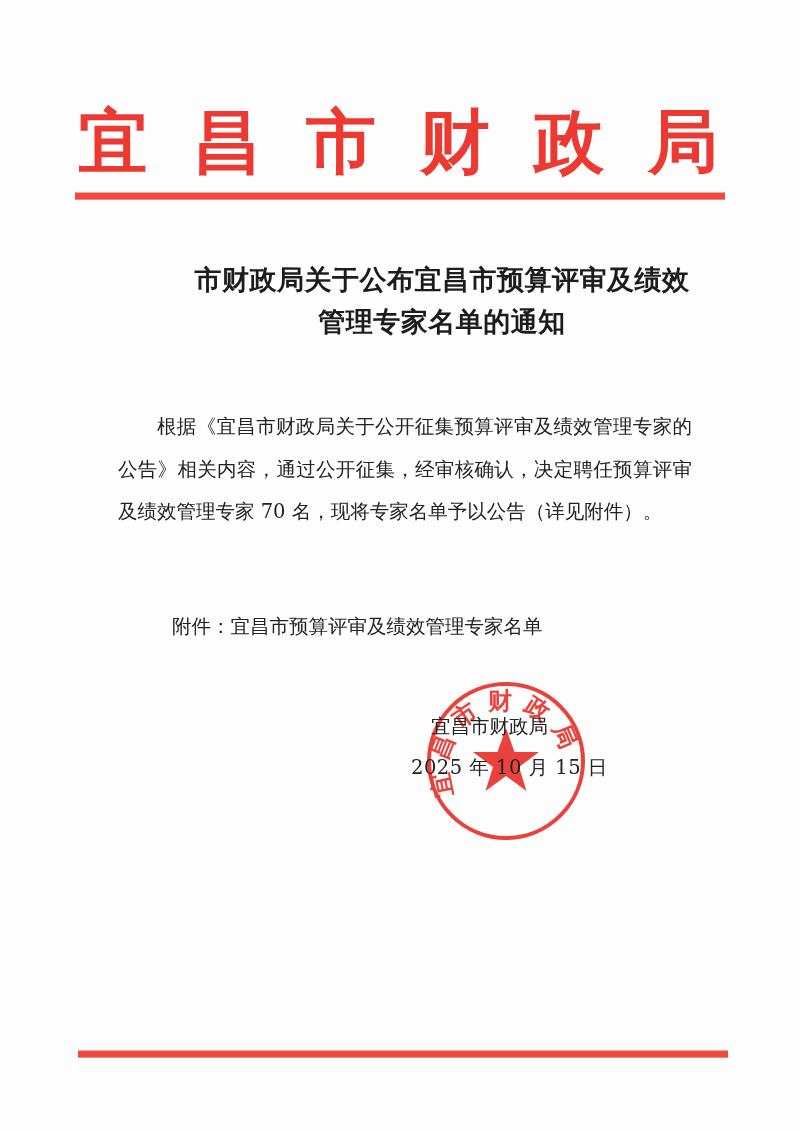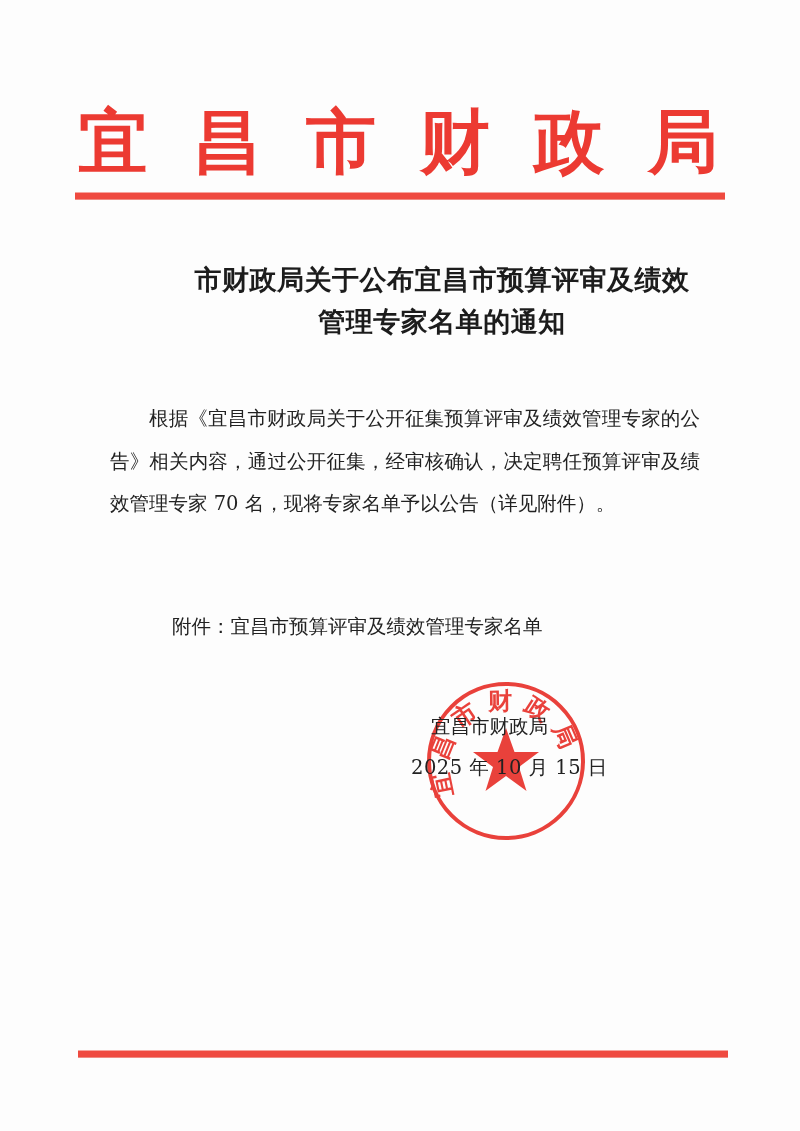--- a/index.html
+++ b/index.html
@@ -18,21 +18,21 @@
 
   .title { position: absolute; left: 0; width: 800px; text-align: center;
            font-family: Liberation Sans, sans-serif; font-weight: bold;
            font-size: 27px; line-height: 36px; color: #1c1c1c; letter-spacing: 0.5px; margin-left: 42px; }
   .title.l1 { top: 262px; }
   .title.l2 { top: 304px; }
 
   .body { position: absolute; left: 110px; top: 398px; width: 590px;
           font-family: "DejaVu Serif", "Liberation Serif", serif; font-size: 19.5px;
           line-height: 42.5px; color: #222; text-align: justify; }
-  .body p { margin: 0; text-indent: 2em; }
+  .body p { margin: 8px; text-indent: 2em; }
 
   .attach { position: absolute; left: 172px; top: 610px; font-size: 19.5px; line-height: 34px; color: #222; }
 
   .sign { position: absolute; left: 431px; top: 710px; font-size: 19.5px; line-height: 34px; color: #222; z-index: 3; }
   .date { position: absolute; left: 411px; top: 751px; font-size: 19.5px; line-height: 34px; color: #222; z-index: 3; letter-spacing: 0.5px; }
 
   .seal { position: absolute; left: 425px; top: 680px; width: 162px; height: 162px; z-index: 2; opacity: 0.92; }
 </style>
 </head>
 <body>

